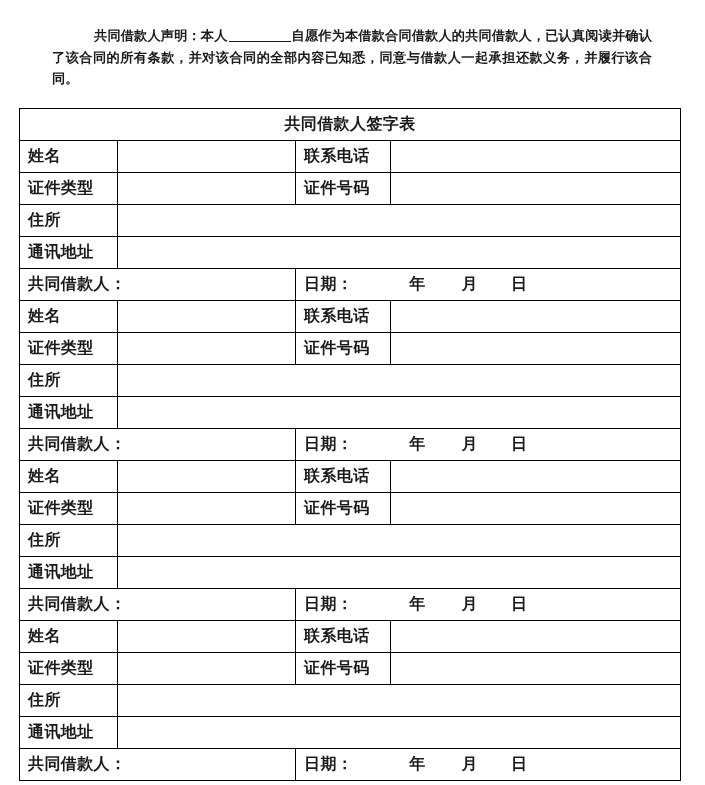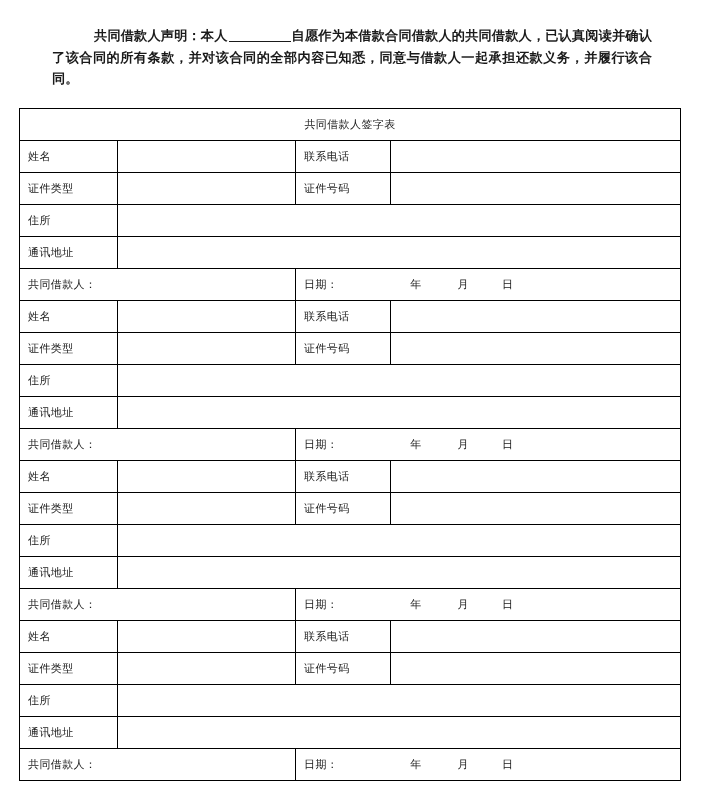--- a/index.html
+++ b/index.html
@@ -47,22 +47,22 @@
   }
 
   
   .signature-table {
     position: absolute;
     left: 19px;
     top: 108px;
     width: 661px;
     border-collapse: collapse;
     table-layout: fixed;
-    font-size: 11px;
-    font-weight: normal;
+    font-size: 16px;
+    font-weight: bold;
   }
   .signature-table td {
     border: 1px solid #000000;
     height: 31px;
     padding: 0 0 0 8px;
     vertical-align: middle;
     line-height: 1.15;
     letter-spacing: 0.4px;
   }
   .signature-table td.blankcell {
@@ -74,21 +74,21 @@
     height: 29px;
   }
   .col-label   { width: 98px; }
   .col-value1  { width: 178px; }
   .col-label2  { width: 95px; }
   .col-value2  { width: 290px; }
 
   .date-cell {
     padding-left: 8px;
   }
-  .date-cell .dlabel { margin-right: 16px; }
+  .date-cell .dlabel { margin-right: 0; }
   .date-cell .dy { margin-left: 56px; }
   .date-cell .dm { margin-left: 36px; }
   .date-cell .dd { margin-left: 33px; }
   .signer-cell { padding-left: 8px; }
 </style>
 </head>
 <body>
 
 <div class="page">
 

